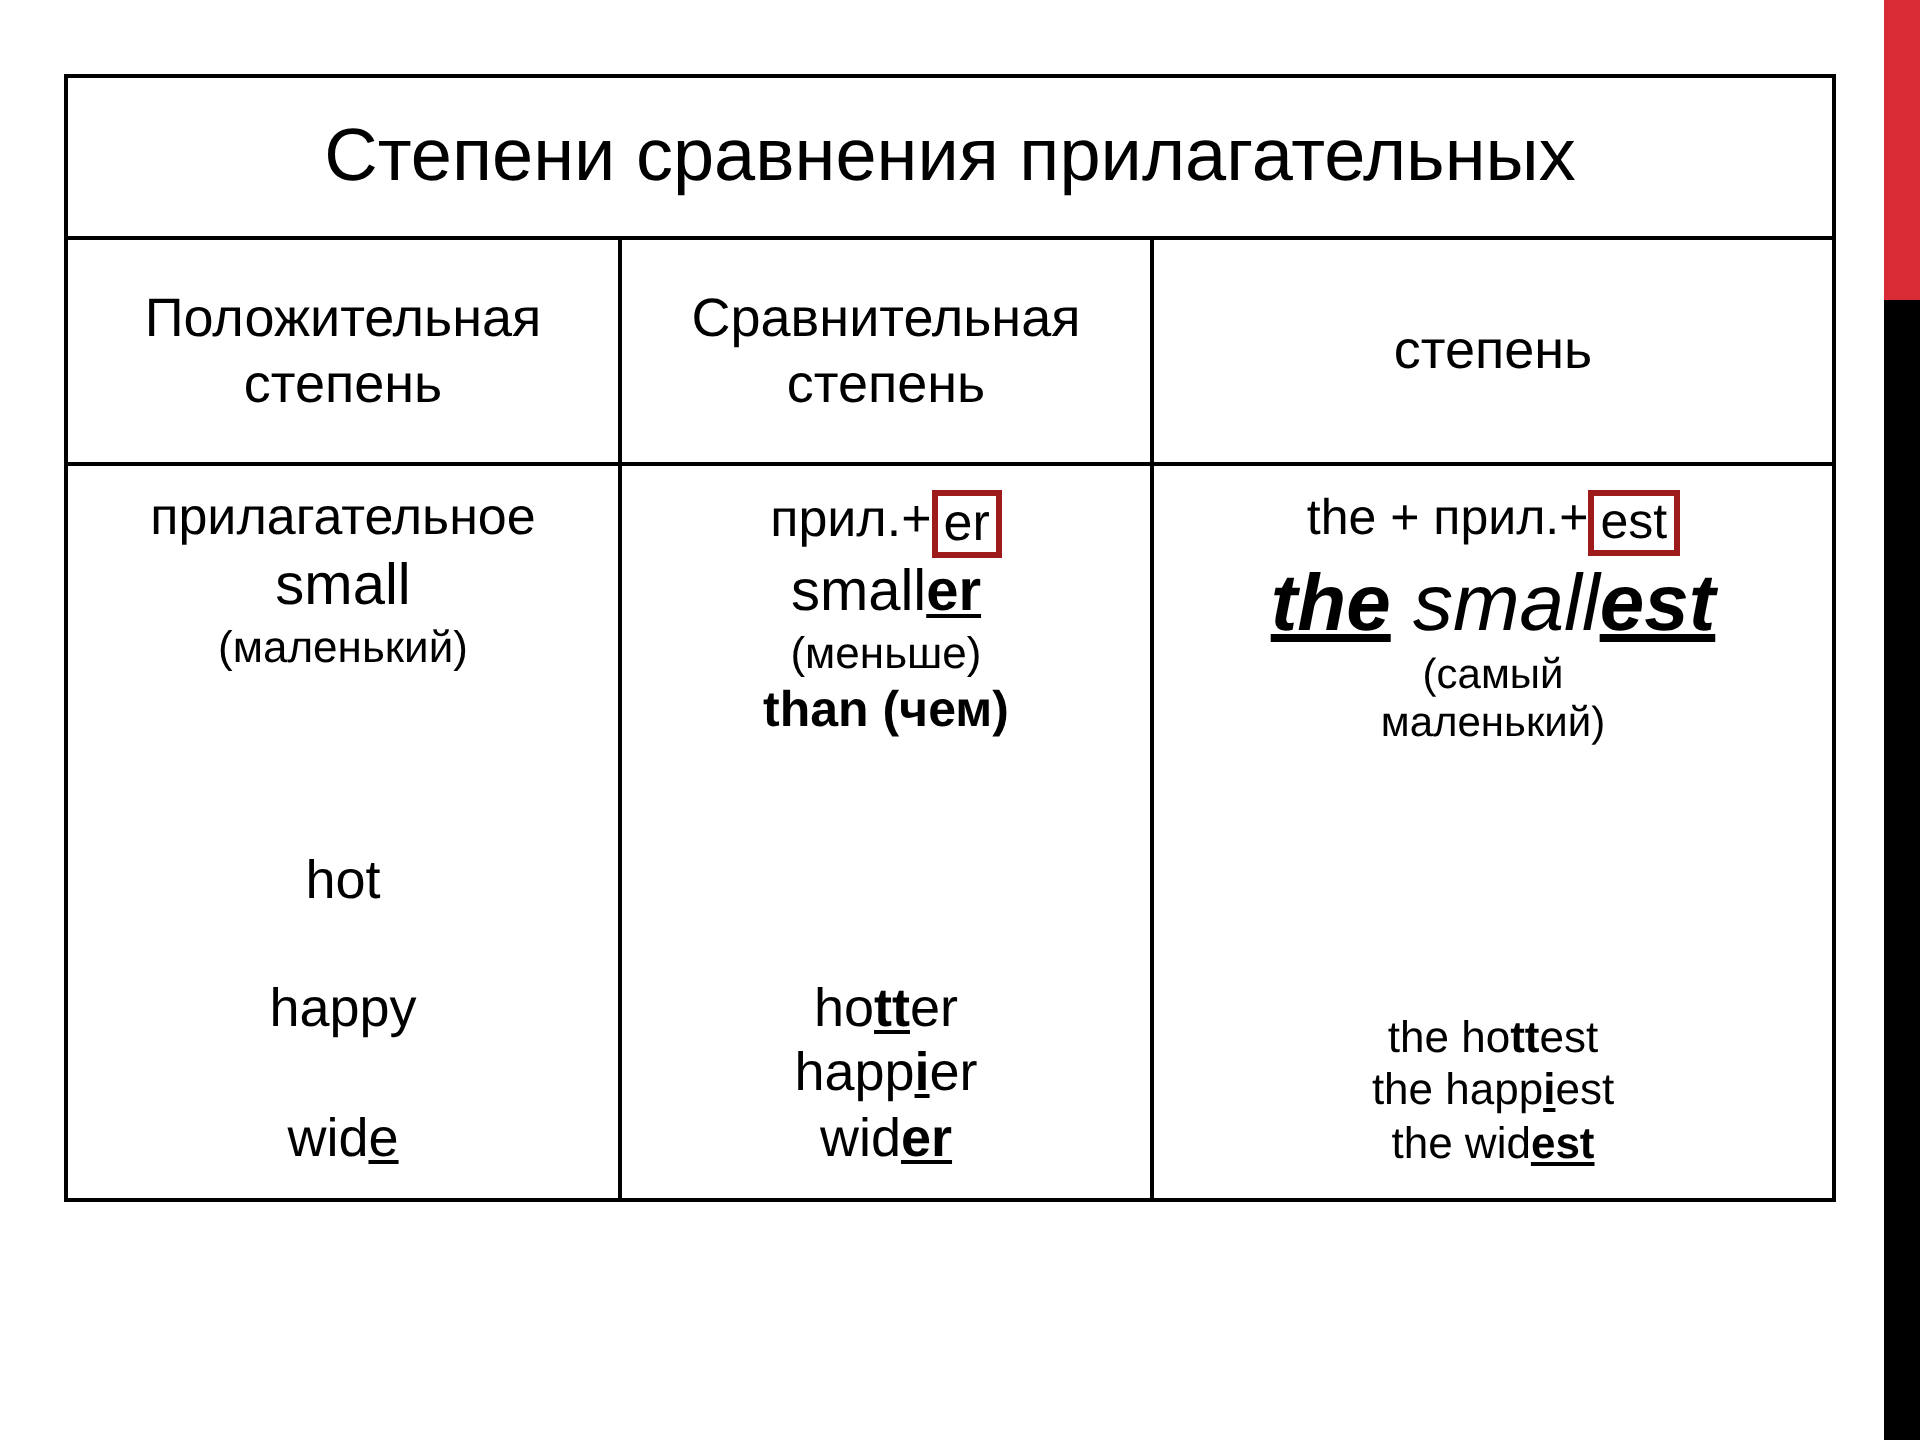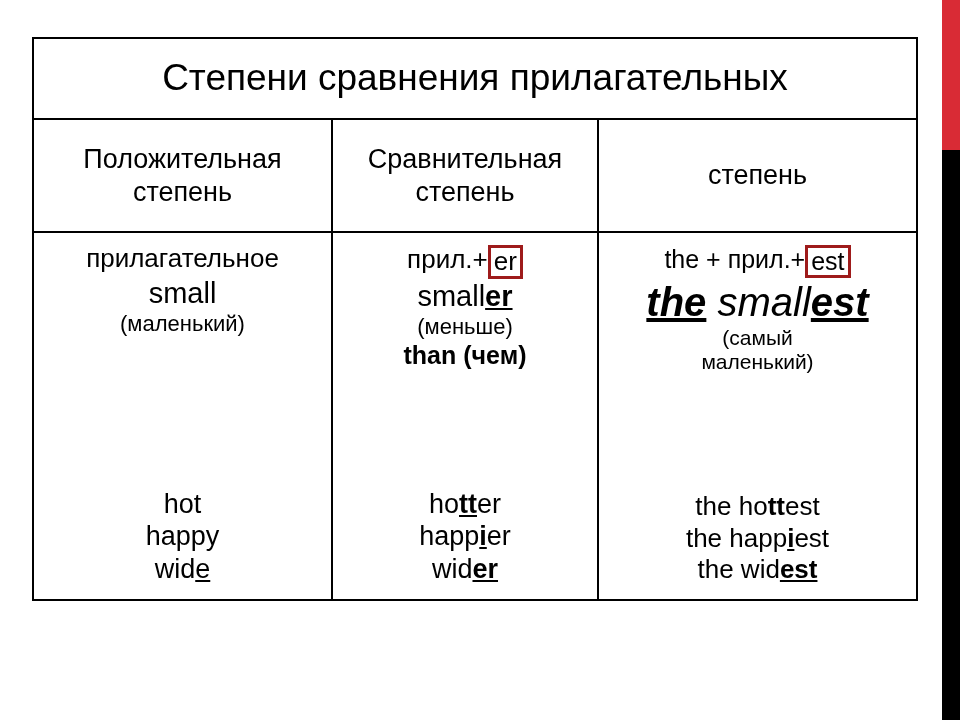--- a/index.html
+++ b/index.html
@@ -87,42 +87,42 @@
   .body-cell {
     box-sizing: border-box;
     text-align: center;
     padding: 10px 6px 0 6px;
     display: flex;
     flex-direction: column;
     align-items: center;
   }
 
   
-  .col-1 { width: 297px; }
+  .col-1 { width: 275px; }
   .col-2 { width: 268px; border-left: 2px solid #000; border-right: 2px solid #000; }
   .col-3 { flex: 1; }
 
   .block-top { }
   .block-bottom { margin-top: auto; padding-bottom: 14px; }
 
   .ln { line-height: 1.2; white-space: nowrap; }
 
   .ln-formula  { font-size: 26px; margin-bottom: 2px; }
   .ln-word     { font-size: 29px; }
   .ln-trans    { font-size: 22px; }
   .ln-than     { font-size: 25px; font-weight: bold; }
   .ln-example  { font-size: 27px; }
 
   .col-3 .ln-formula { font-size: 25px; }
   .col-3 .ln-word    { font-size: 40px; font-weight: bold; font-style: italic; }
   .col-3 .ln-trans   { font-size: 21px; line-height: 1.15; }
-  .col-3 .ln-example { font-size: 26px; font-weight: bold; }
+  .col-3 .ln-example { font-size: 22px; font-weight: bold; }
 
   .col-2 .ln-example { font-weight: normal; }
-  .col-1 .ln-example { font-weight: normal; }
+  .col-1 .ln-example { font-weight: normal; margin-top: 32px; }
 
   b.mark   { font-weight: bold; }
   u.mark   { text-decoration: underline; }
   .bu      { font-weight: bold; text-decoration: underline; }
 
   .redbox {
     border: 3px solid #9E1B1B;
     padding: 0 3px 1px 3px;
     display: inline-block;
     line-height: 1.05;

